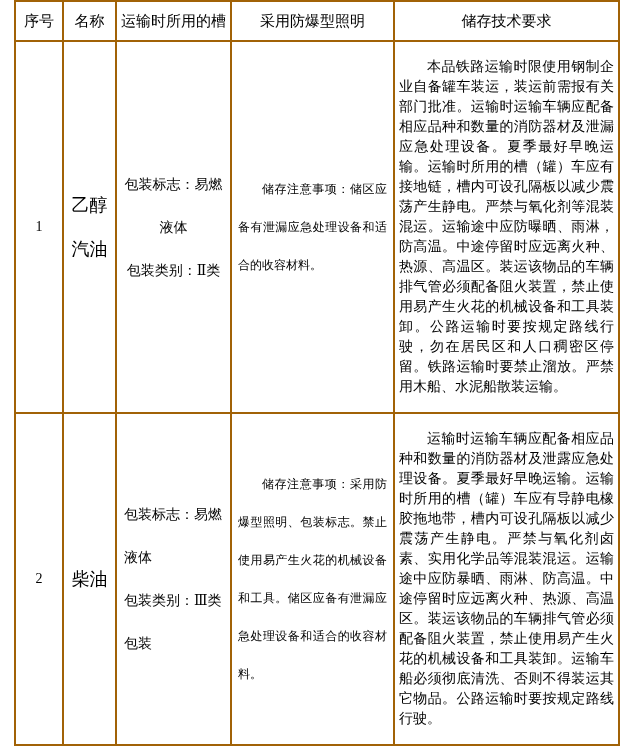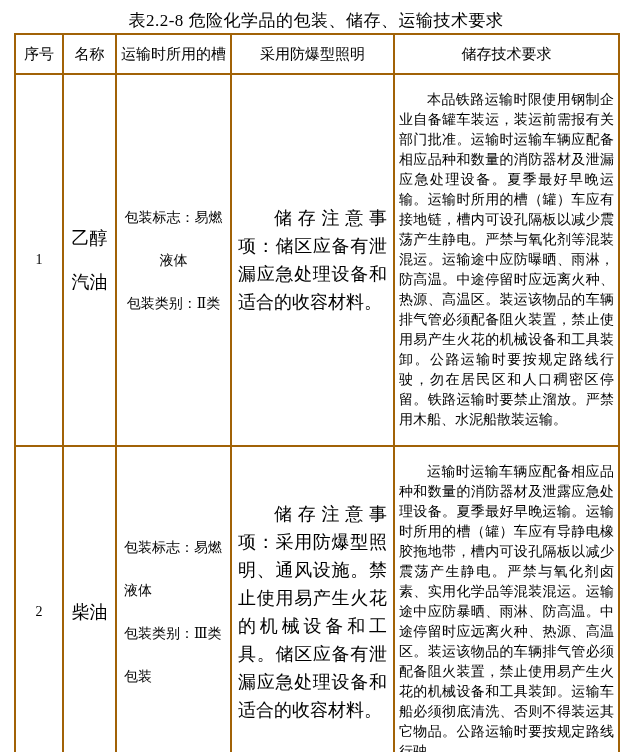--- a/index.html
+++ b/index.html
@@ -65,42 +65,41 @@
   td.cell-packaging {
     font-size: 14px;
     line-height: 43px;
     white-space: pre-line;
     padding: 13px 4px;
   }
   tr.data-row-1 td.cell-packaging { text-align: center; }
   tr.data-row-2 td.cell-packaging { text-align: left; padding-left: 7px; }
 
   td.cell-storage {
-    font-size: 18px;
-    line-height: 28px;
+    font-size: 12px;
+    line-height: 38px;
     text-align: justify;
     text-indent: 2em;
     padding: 15px 6px;
     word-break: break-all;
   }
   td.cell-transport {
     font-size: 14px;
     line-height: 20px;
     text-align: justify;
     text-indent: 2em;
     padding: 15px 4px;
     word-break: break-all;
   }
 </style>
 </head>
 <body>
 
 <div class="page">
 
-  <div class="doc-title">表2.2-8 危险化学品的包装、储存、运输技术要求</div>
 
   <table class="hazmat">
     <colgroup>
       <col style="width:48px">
       <col style="width:53px">
       <col style="width:115px">
       <col style="width:163px">
       <col style="width:225px">
     </colgroup>
     <thead>
@@ -123,19 +122,19 @@
         <td class="cell-storage">储存注意事项：储区应备有泄漏应急处理设备和适合的收容材料。</td>
         <td class="cell-transport">本品铁路运输时限使用钢制企业自备罐车装运，装运前需报有关部门批准。运输时运输车辆应配备相应品种和数量的消防器材及泄漏应急处理设备。夏季最好早晚运输。运输时所用的槽（罐）车应有接地链，槽内可设孔隔板以减少震荡产生静电。严禁与氧化剂等混装混运。运输途中应防曝晒、雨淋，防高温。中途停留时应远离火种、热源、高温区。装运该物品的车辆排气管必须配备阻火装置，禁止使用易产生火花的机械设备和工具装卸。公路运输时要按规定路线行驶，勿在居民区和人口稠密区停留。铁路运输时要禁止溜放。严禁用木船、水泥船散装运输。</td>
       </tr>
       <tr class="data-row-2">
         <td class="cell-index">2</td>
         <td class="cell-name">柴油</td>
         <td class="cell-packaging">包装标志：易燃
 液体
 包装类别：Ⅲ类
 包装</td>
-        <td class="cell-storage">储存注意事项：采用防爆型照明、通风设施。禁止使用易产生火花的机械设备和工具。储区应备有泄漏应急处理设备和适合的收容材料。</td>
+        <td class="cell-storage">储存注意事项：采用防爆型照明、包装标志。禁止使用易产生火花的机械设备和工具。储区应备有泄漏应急处理设备和适合的收容材料。</td>
         <td class="cell-transport">运输时运输车辆应配备相应品种和数量的消防器材及泄露应急处理设备。夏季最好早晚运输。运输时所用的槽（罐）车应有导静电橡胶拖地带，槽内可设孔隔板以减少震荡产生静电。严禁与氧化剂卤素、实用化学品等混装混运。运输途中应防暴晒、雨淋、防高温。中途停留时应远离火种、热源、高温区。装运该物品的车辆排气管必须配备阻火装置，禁止使用易产生火花的机械设备和工具装卸。运输车船必须彻底清洗、否则不得装运其它物品。公路运输时要按规定路线行驶。</td>
       </tr>
     </tbody>
   </table>
 
 </div>
 
 </body></html>

